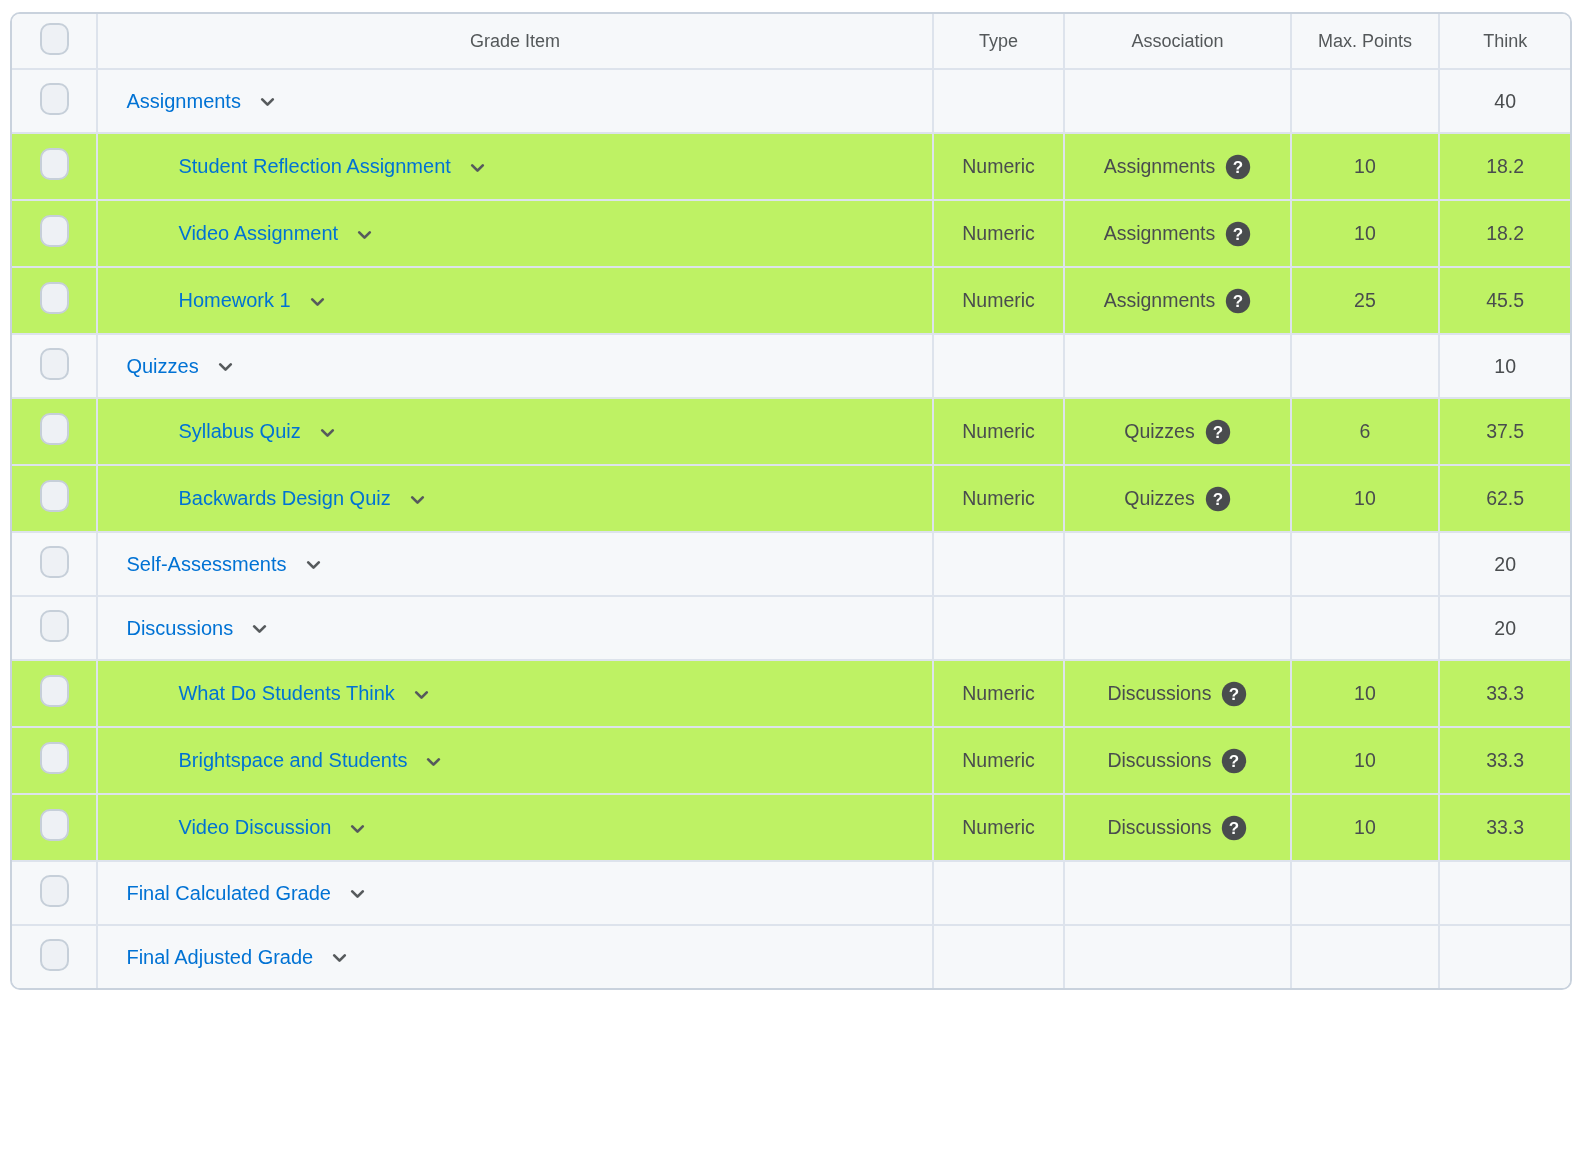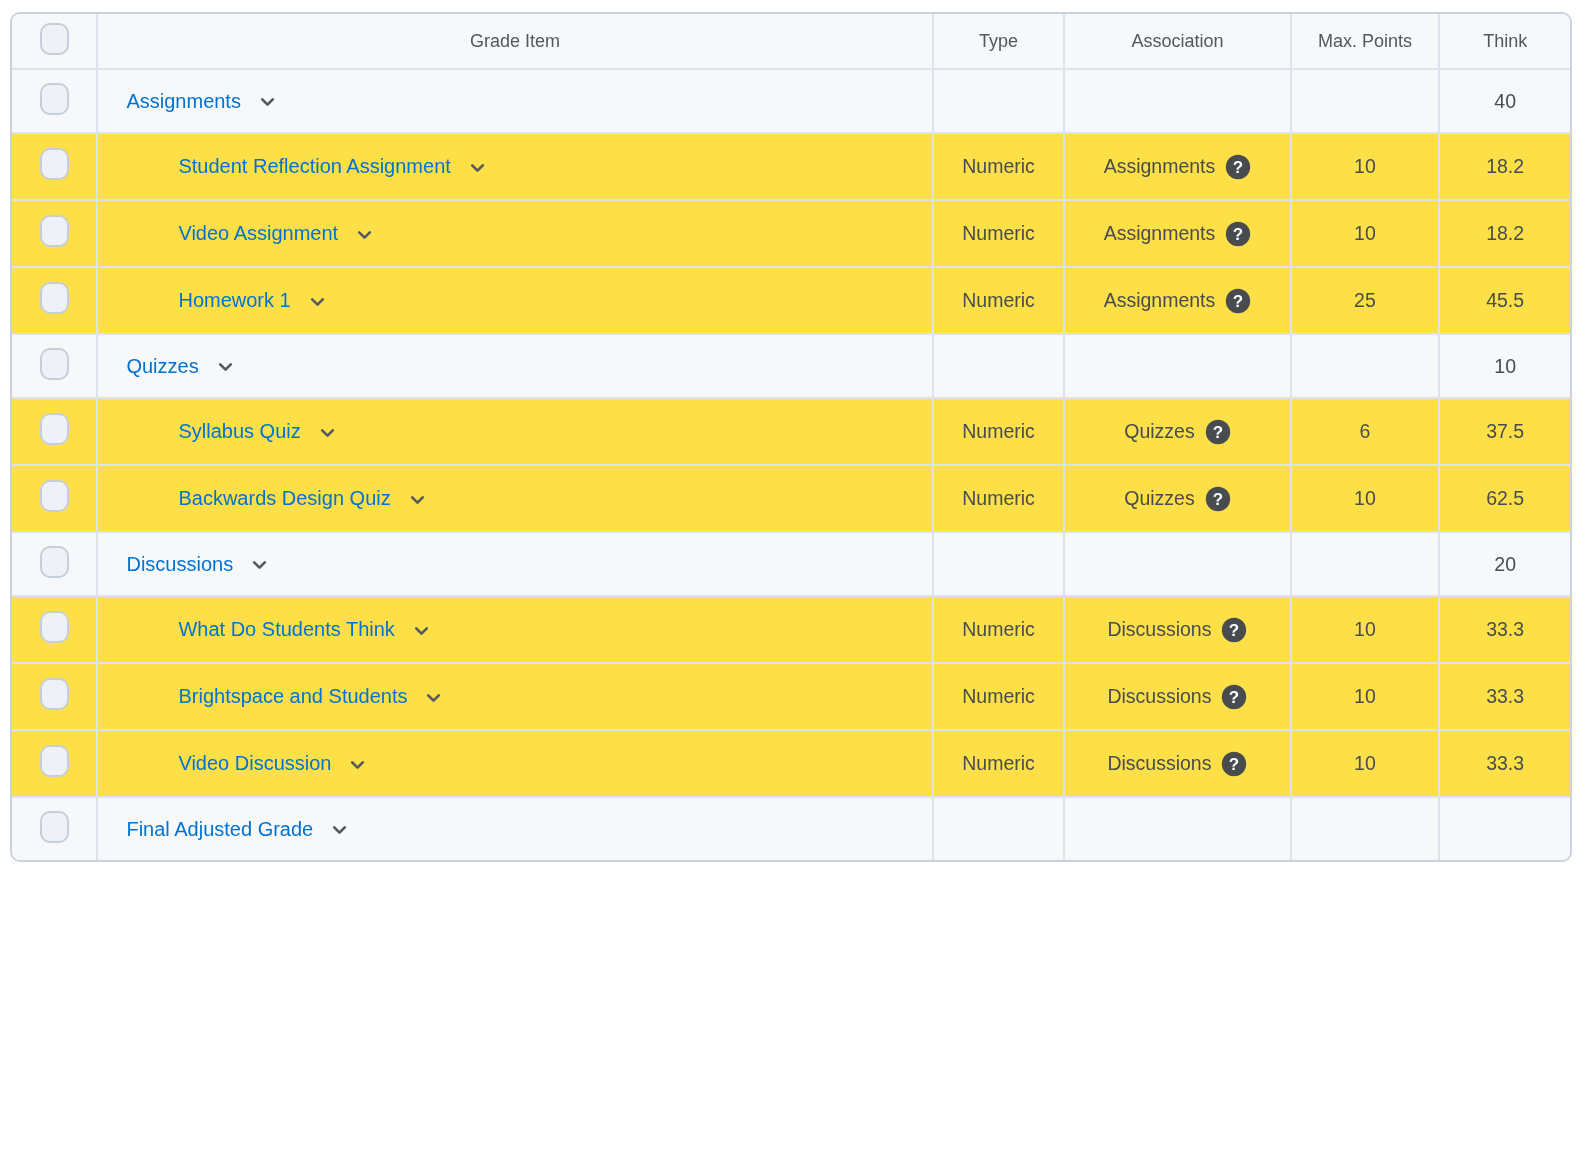--- a/index.html
+++ b/index.html
@@ -45,21 +45,21 @@
   tbody tr td { border-top: 2px solid #dde3ec; }
 
   thead th {
     height: 54px;
     background: #f6f8fa;
     font-weight: 400;
     font-size: 18px;
     color: #54585a;
   }
   tr.category td, tr.final td { background: #f6f8fa; height: 62px; }
-  tr.item td { background: #fde047; height: 65px; }
+  tr.item td { background: #bef264; height: 65px; }
 
   td.cell-item { text-align: left; }
   .item-wrap {
     display: inline-flex;
     align-items: center;
     gap: 17px;
   }
   .indent-cat  .item-wrap { margin-left: 28px; }
   .indent-item .item-wrap { margin-left: 80px; }
 
@@ -264,20 +264,35 @@
                     <text x="13" y="19" text-anchor="middle" font-size="17" font-weight="bold" fill="#ffffff" font-family="Liberation Sans, sans-serif">?</text>
                   </svg>
                 </span>
               </span></td>
             <td>10</td>
             <td>62.5</td>
           </tr>
           <tr class="category">
             <td class="cell-check"><span class="checkbox"></span></td>
             <td class="cell-item indent-cat"><span class="item-wrap">
+                <a href="#" class="grade-link">Self-Assessments</a>
+                <span class="chevron">
+                  <svg width="19" height="18" viewBox="0 0 19 18" aria-hidden="true">
+                    <path d="M4.2 6.4 L9.5 11.6 L14.8 6.4" fill="none" stroke="#565a5c" stroke-width="2.7" stroke-linecap="round" stroke-linejoin="round"></path>
+                  </svg>
+                </span>
+              </span></td>
+            <td></td>
+            <td></td>
+            <td></td>
+            <td>20</td>
+          </tr>
+          <tr class="category">
+            <td class="cell-check"><span class="checkbox"></span></td>
+            <td class="cell-item indent-cat"><span class="item-wrap">
                 <a href="#" class="grade-link">Discussions</a>
                 <span class="chevron">
                   <svg width="19" height="18" viewBox="0 0 19 18" aria-hidden="true">
                     <path d="M4.2 6.4 L9.5 11.6 L14.8 6.4" fill="none" stroke="#565a5c" stroke-width="2.7" stroke-linecap="round" stroke-linejoin="round"></path>
                   </svg>
                 </span>
               </span></td>
             <td></td>
             <td></td>
             <td></td>
@@ -344,20 +359,35 @@
                 <span>Discussions</span>
                 <span class="help">
                   <svg width="26" height="26" viewBox="0 0 26 26" aria-hidden="true">
                     <circle cx="13" cy="13" r="12.2" fill="#494c4e"></circle>
                     <text x="13" y="19" text-anchor="middle" font-size="17" font-weight="bold" fill="#ffffff" font-family="Liberation Sans, sans-serif">?</text>
                   </svg>
                 </span>
               </span></td>
             <td>10</td>
             <td>33.3</td>
+          </tr>
+          <tr class="final">
+            <td class="cell-check"><span class="checkbox"></span></td>
+            <td class="cell-item indent-cat"><span class="item-wrap">
+                <a href="#" class="grade-link">Final Calculated Grade</a>
+                <span class="chevron">
+                  <svg width="19" height="18" viewBox="0 0 19 18" aria-hidden="true">
+                    <path d="M4.2 6.4 L9.5 11.6 L14.8 6.4" fill="none" stroke="#565a5c" stroke-width="2.7" stroke-linecap="round" stroke-linejoin="round"></path>
+                  </svg>
+                </span>
+              </span></td>
+            <td></td>
+            <td></td>
+            <td></td>
+            <td></td>
           </tr>
           <tr class="final">
             <td class="cell-check"><span class="checkbox"></span></td>
             <td class="cell-item indent-cat"><span class="item-wrap">
                 <a href="#" class="grade-link">Final Adjusted Grade</a>
                 <span class="chevron">
                   <svg width="19" height="18" viewBox="0 0 19 18" aria-hidden="true">
                     <path d="M4.2 6.4 L9.5 11.6 L14.8 6.4" fill="none" stroke="#565a5c" stroke-width="2.7" stroke-linecap="round" stroke-linejoin="round"></path>
                   </svg>
                 </span>

